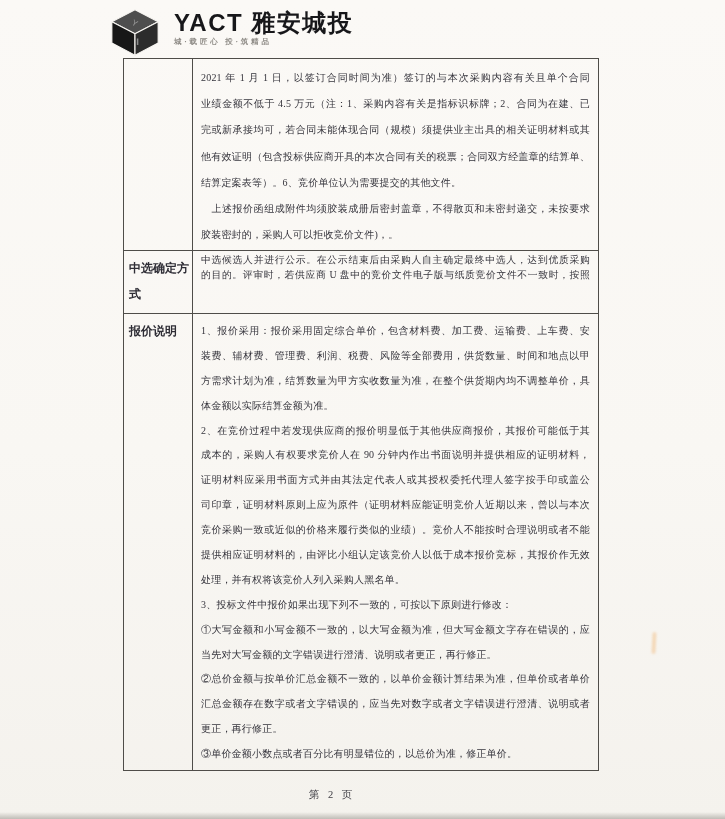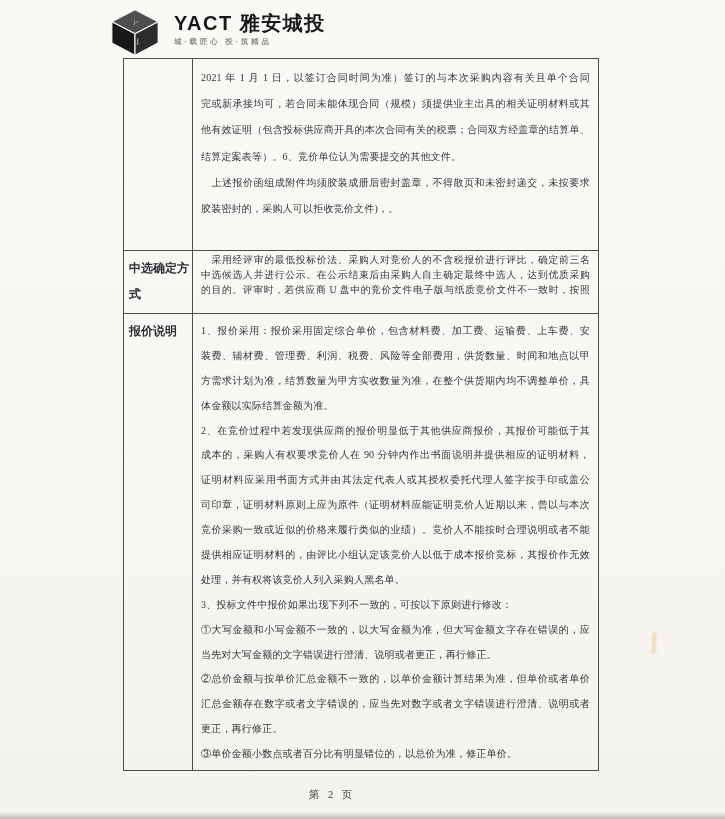--- a/index.html
+++ b/index.html
@@ -10,21 +10,21 @@
     font-family:"Liberation Serif","DejaVu Serif",serif;
     color:#35343c;
     overflow:hidden;
   }
   
   .logo{position:absolute;left:107px;top:7px;display:flex;align-items:flex-start;gap:11px;}
   .cube{width:56px;height:50px;display:block;}
   .brand-text{padding-top:5px;}
   .brand-name{
     font-family:"Liberation Sans","DejaVu Sans",sans-serif;
-    font-weight:700;font-size:20px;letter-spacing:1.5px;color:#17171a;line-height:22px;
+    font-weight:700;font-size:24px;letter-spacing:1.5px;color:#17171a;line-height:22px;
   }
   .brand-slogan{
     margin-top:3px;font-size:7.5px;letter-spacing:2.8px;color:#8f8c87;font-weight:600;
   }
   
   .doc-table{
     position:absolute;left:123px;top:58px;width:474px;
     border:1px solid #4f4d49;
     display:flex;flex-direction:column;
     background:transparent;
@@ -89,32 +89,32 @@
       <div class="brand-slogan">城·载匠心 投·筑精品</div>
     </div>
   </div>
 
   <div class="doc-table">
 
     <div class="row row-0">
       <div class="cell-label"></div>
       <div class="cell-content">
           <div class="ln fill">2021 年 1 月 1 日，以签订合同时间为准）签订的与本次采购内容有关且单个合同</div>
+          <div class="ln fill">业绩金额不低于 4.5 万元（注：1、采购内容有关是指标识标牌；2、合同为在建、已</div>
           <div class="ln fill">完或新承接均可，若合同未能体现合同（规模）须提供业主出具的相关证明材料或其</div>
           <div class="ln fill">他有效证明（包含投标供应商开具的本次合同有关的税票；合同双方经盖章的结算单、</div>
           <div class="ln nofill">结算定案表等）。6、竞价单位认为需要提交的其他文件。</div>
           <div class="ln fill">　上述报价函组成附件均须胶装成册后密封盖章，不得散页和未密封递交，未按要求</div>
           <div class="ln nofill">胶装密封的，采购人可以拒收竞价文件)，。</div>
         </div>
     </div>
 
     <div class="row row-1">
       <div class="cell-label">中选确定方式</div>
       <div class="cell-content">
-          <div class="ln fill">　采用经评审的最低投标价法。采购人对竞价人的不含税报价进行评比，确定前三名</div>
           <div class="ln fill">中选候选人并进行公示。在公示结束后由采购人自主确定最终中选人，达到优质采购</div>
           <div class="ln fill">的目的。评审时，若供应商 U 盘中的竞价文件电子版与纸质竞价文件不一致时，按照</div>
         </div>
     </div>
 
     <div class="row row-2">
       <div class="cell-label">报价说明</div>
       <div class="cell-content">
           <div class="ln fill">1、报价采用：报价采用固定综合单价，包含材料费、加工费、运输费、上车费、安</div>
           <div class="ln fill">装费、辅材费、管理费、利润、税费、风险等全部费用，供货数量、时间和地点以甲</div>

